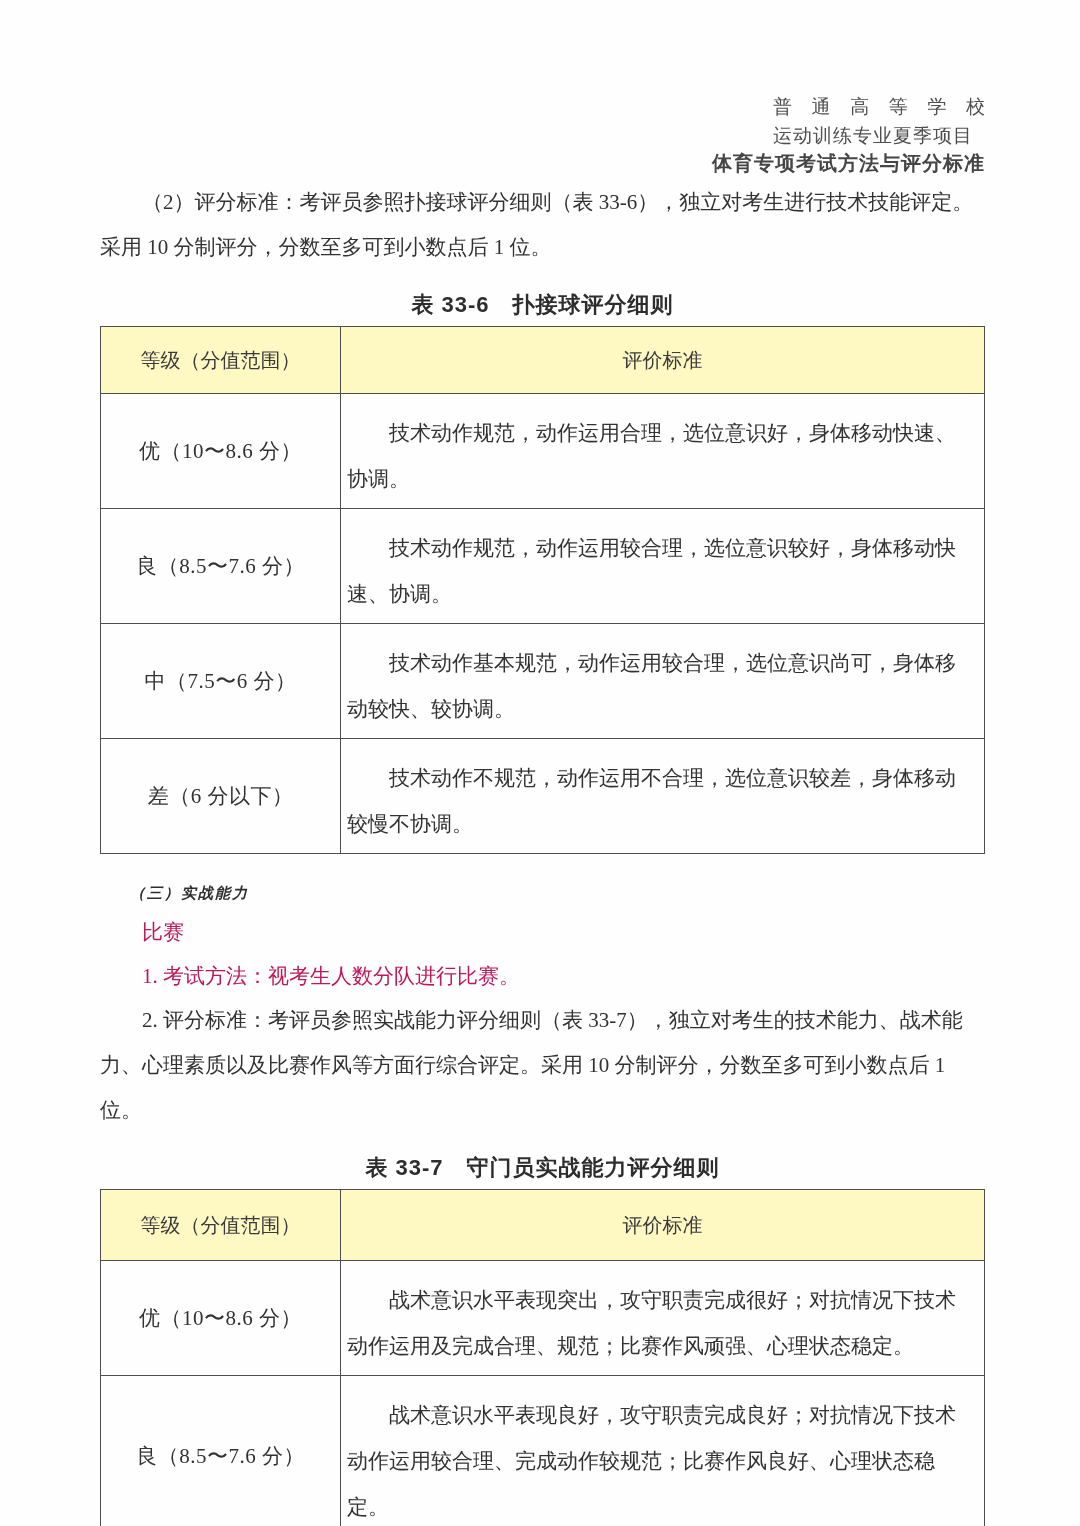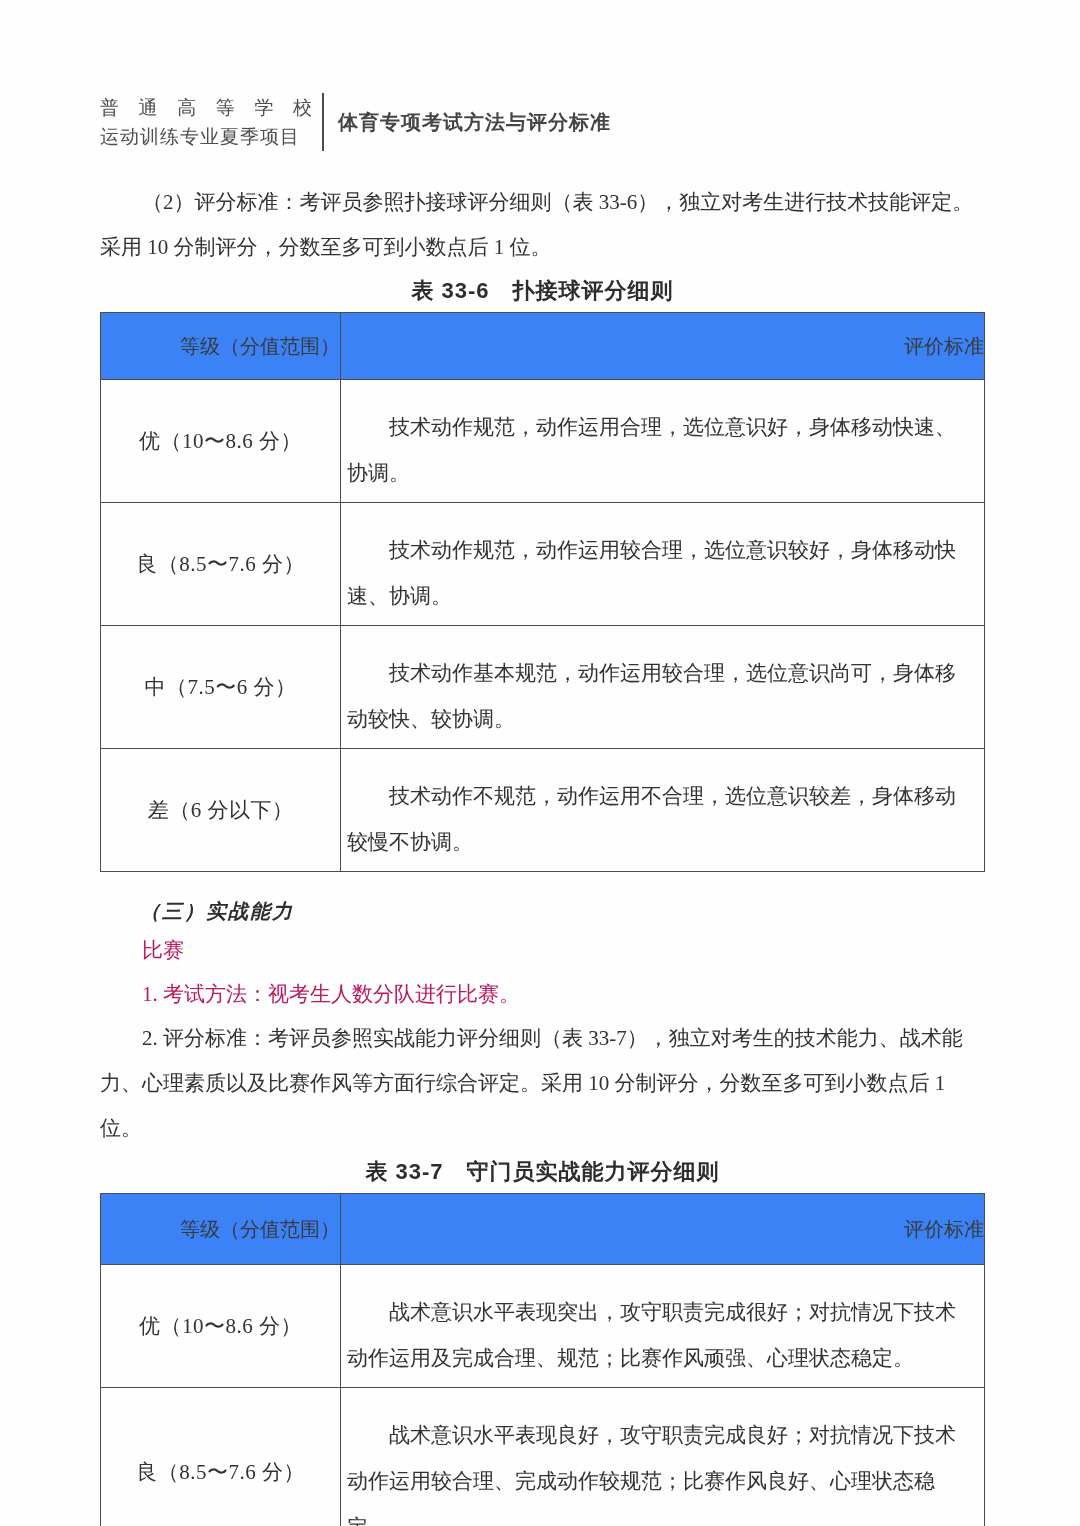--- a/index.html
+++ b/index.html
@@ -15,23 +15,24 @@
   .page {
     width: 1080px;
     height: 1526px;
     padding: 92px 95px 0 100px;
     background: #fefefe;
   }
 
   
   .running-head {
     display: flex;
-    align-items: center;
+    align-items: flex-end;
     height: 60px;
     color: #4a4a4a;
+    flex-direction: column;
   }
   .rh-left {
     width: 212px;
     font-size: 19px;
     line-height: 29px;
     color: #4f4f4f;
   }
   .rh-left .l1 {
     text-align: justify;
     text-align-last: justify;
@@ -55,20 +56,21 @@
   .para {
     font-size: 21px;
     line-height: 45px;
     text-indent: 2em;
     color: #323232;
   }
   .intro { margin-top: 28px; }
 
   
   .tbl-caption {
+    margin-top: 14px;
     text-align: center;
     font-family: "Liberation Sans", "DejaVu Sans", sans-serif;
     font-weight: 700;
     font-size: 22px;
     color: #2d2d2d;
     letter-spacing: 1px;
     height: 42px;
     line-height: 42px;
   }
 
@@ -76,52 +78,52 @@
   table.score {
     width: 885px;
     border-collapse: collapse;
     table-layout: fixed;
   }
   table.score th, table.score td {
     border: 1.5px solid #4d4d4d;
     vertical-align: middle;
   }
   table.score th {
-    background: #3b82f6;
+    background: #fef9c3;
     font-weight: 400;
     font-size: 20px;
     color: #3a3a3a;
     height: 67px;
-    text-align: right;
+    text-align: center;
   }
   table.score col.c1 { width: 240px; }
   td.grade {
     text-align: center;
     font-size: 21px;
     color: #323232;
     letter-spacing: 0.5px;
   }
   td.criteria {
-    padding: 24px 10px 6px 6px;
+    padding: 16px 10px 6px 6px;
     font-size: 21px;
     line-height: 46px;
     color: #323232;
   }
   td.criteria .crit-text { text-indent: 2em; }
   #table1 tr.body-row { height: 105px; }
   #table2 tr.body-row { height: 101px; }
   #table2 th { height: 71px; }
 
   
   .section-heading {
     margin-top: 22px;
     padding-left: 2em;
     font-style: italic;
     font-weight: 700;
-    font-size: 20px;
+    font-size: 15px;
     line-height: 34px;
     color: #2e2e2e;
     letter-spacing: 2px;
   }
   .sub-line {
     padding-left: 2em;
     font-size: 21px;
     line-height: 44px;
     color: #be185d;
   }

